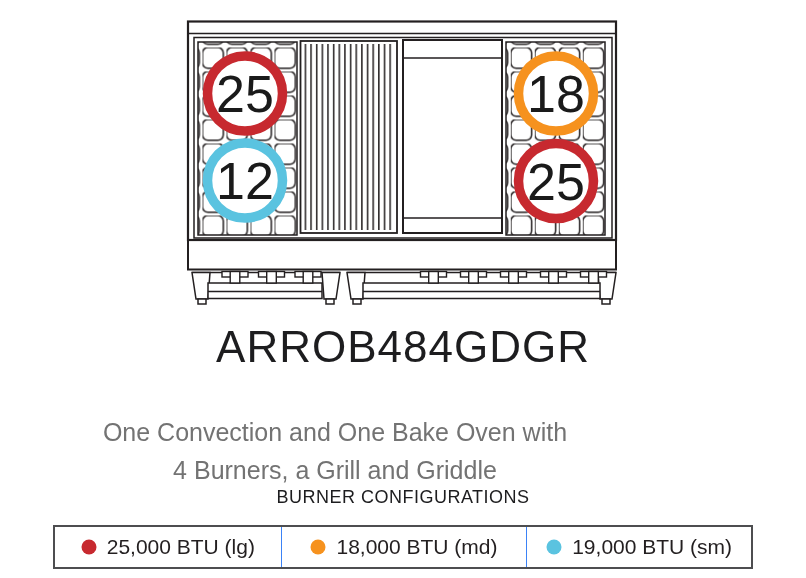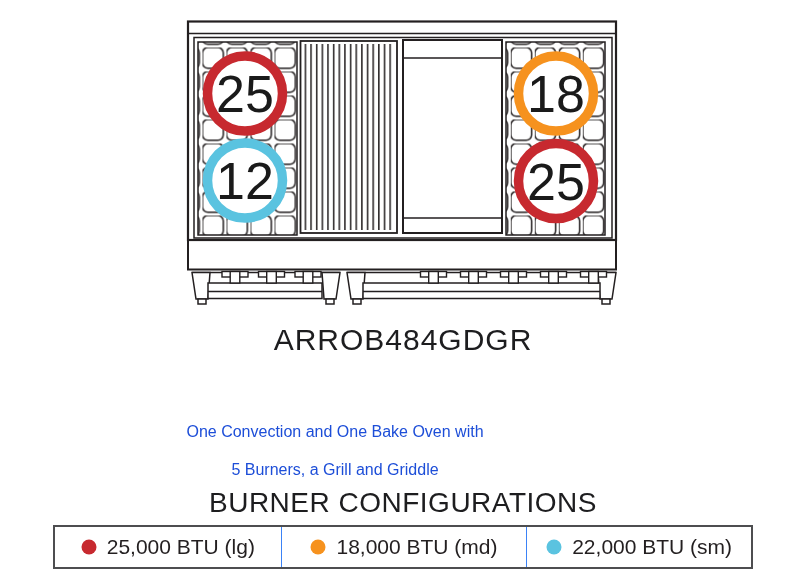--- a/index.html
+++ b/index.html
@@ -8,29 +8,29 @@
     font-family:"Liberation Sans","DejaVu Sans",sans-serif;color:#231f20;margin-top:20px;
   }
   .diagram{position:absolute;left:0;top:0;}
   .diagram .ln{stroke:#231f20;fill:none;}
   .diagram text{
     font-family:"Liberation Sans","DejaVu Sans",sans-serif;
     font-weight:400;fill:#1a1a1a;
   }
   .model-title{
     position:absolute;left:0;top:303px;width:806px;text-align:center;
-    font-size:30px;font-weight:300;letter-spacing:1px;line-height:1.1;color:#1d1d1f;
+    font-size:44px;font-weight:300;letter-spacing:1px;line-height:1.1;color:#1d1d1f;
   }
   .descriptions{
     position:absolute;left:0;top:393px;width:670px;text-align:center;
-    font-size:16px;font-weight:300;line-height:38px;color:#1d4ed8;
+    font-size:25px;font-weight:300;line-height:38px;color:#737373;
   }
   .config-heading{
     position:absolute;left:0;top:467px;width:806px;text-align:center;
-    font-size:28px;font-weight:400;letter-spacing:0.5px;color:#1d1d1f;
+    font-size:18px;font-weight:400;letter-spacing:0.5px;color:#1d1d1f;
   }
   .legend{
     position:absolute;left:53px;top:505px;width:700px;height:44px;
     box-sizing:border-box;border:2px solid #4d4e50;
     display:grid;grid-template-columns:227fr 247fr 226fr;
   }
   .legend-cell{
     display:flex;align-items:center;justify-content:center;gap:10px;
     font-size:21px;font-weight:300;color:#231f20;white-space:nowrap;
   }
@@ -130,21 +130,21 @@
     <g>
       <circle cx="556" cy="161" r="37.5" fill="#ffffff" stroke-width="9.5" stroke="#c7292f"></circle>
       <text x="556" y="179.5" text-anchor="middle" font-size="52">25</text>
     </g>
   </svg>
 
   <div class="model-title">ARROB484GDGR</div>
 
   <div class="descriptions">
     <div>One Convection and One Bake Oven with</div>
-    <div>5 Burners, a Grill and Griddle</div>
+    <div>4 Burners, a Grill and Griddle</div>
   </div>
 
   <div class="config-heading">BURNER CONFIGURATIONS</div>
 
   <div class="legend">
     <div class="legend-cell">
       <svg class="legend-dot" width="16" height="16" viewBox="0 0 16 16">
         <circle cx="8" cy="8" r="7.5" fill="#c7292f"></circle>
       </svg>
       <span>25,000 BTU (lg)</span>
@@ -152,17 +152,17 @@
     <div class="legend-cell">
       <svg class="legend-dot" width="16" height="16" viewBox="0 0 16 16">
         <circle cx="8" cy="8" r="7.5" fill="#f6921e"></circle>
       </svg>
       <span>18,000 BTU (md)</span>
     </div>
     <div class="legend-cell">
       <svg class="legend-dot" width="16" height="16" viewBox="0 0 16 16">
         <circle cx="8" cy="8" r="7.5" fill="#5ac3e0"></circle>
       </svg>
-      <span>22,000 BTU (sm)</span>
+      <span>19,000 BTU (sm)</span>
     </div>
   </div>
 
 </div>
 
 </body></html>

